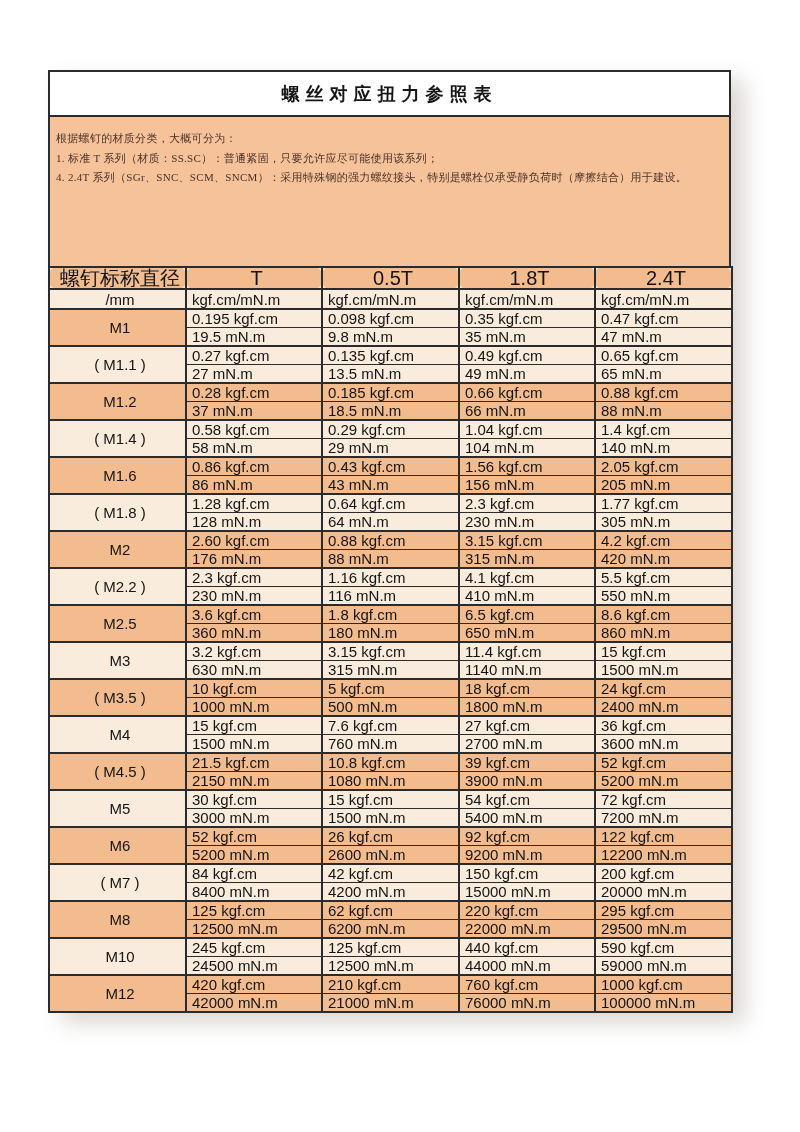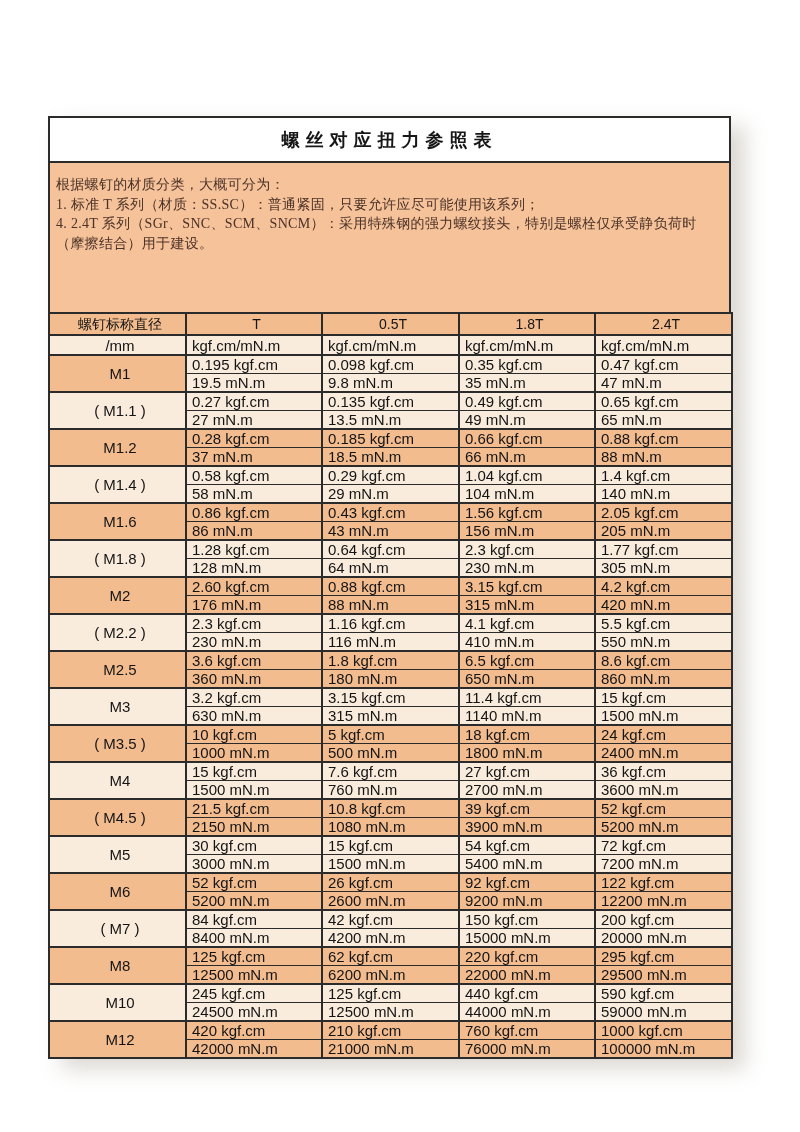--- a/index.html
+++ b/index.html
@@ -14,21 +14,20 @@
     height: 1132px;
     background: #ffffff;
     overflow: hidden;
   }
   .doc {
     position: absolute;
     left: 48px;
     top: 70px;
     width: 683px;
     box-shadow: 14px 10px 20px rgba(140, 125, 110, 0.30);
-    margin-top: 46px;
   }
   .title-box {
     border: 2px solid var(--border);
     background: #ffffff;
     height: 43px;
     display: flex;
     align-items: center;
     justify-content: center;
   }
   .title {
@@ -42,21 +41,21 @@
   .intro {
     background: var(--intro-bg);
     border-left: 2px solid var(--border);
     border-right: 2px solid var(--border);
     padding: 12px 6px 15px 6px;
     min-height: 122px;
     box-sizing: content-box;
   }
   .intro-line {
     font-family: "Liberation Serif", serif;
-    font-size: 14px;
+    font-size: 11px;
     line-height: 19.5px;
     color: var(--intro-ink);
     letter-spacing: 0.3px;
   }
   table.torque {
     border-collapse: collapse;
     table-layout: fixed;
     width: 683px;
     border: 2px solid var(--border);
     background: var(--light);
@@ -69,21 +68,22 @@
     line-height: 17px;
     color: var(--ink);
     padding: 0 0 0 5px;
     height: 17px;
     overflow: hidden;
     white-space: nowrap;
   }
   table.torque tr.hdr-row td {
     height: 20px;
     border-bottom-width: 2px;
-    font-size: 14px;
+    font-size: 20px;
+    border-radius: 8px;
   }
   table.torque tr.unit-row td { height: 18px; }
   table.torque tr.group-start td { border-top-width: 2px; }
   td.center { text-align: center; padding: 0; }
   td.dark  { background: var(--dark); }
   td.light { background: var(--light); }
 </style>
 </head>
 <body>
 

